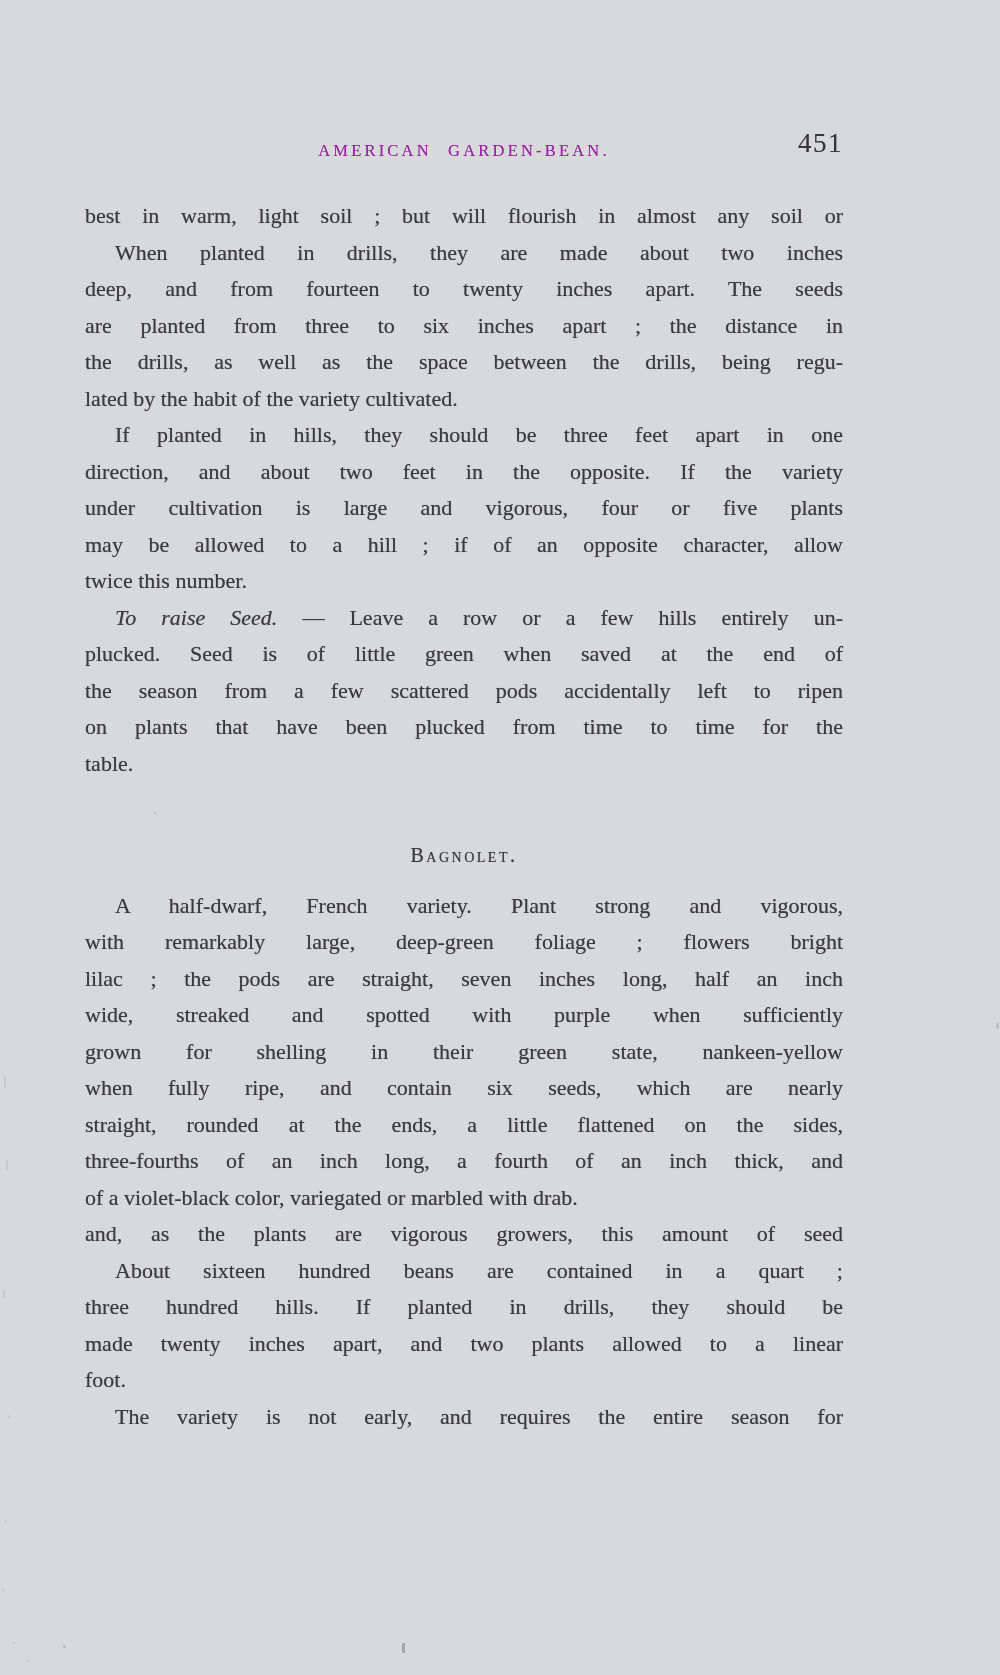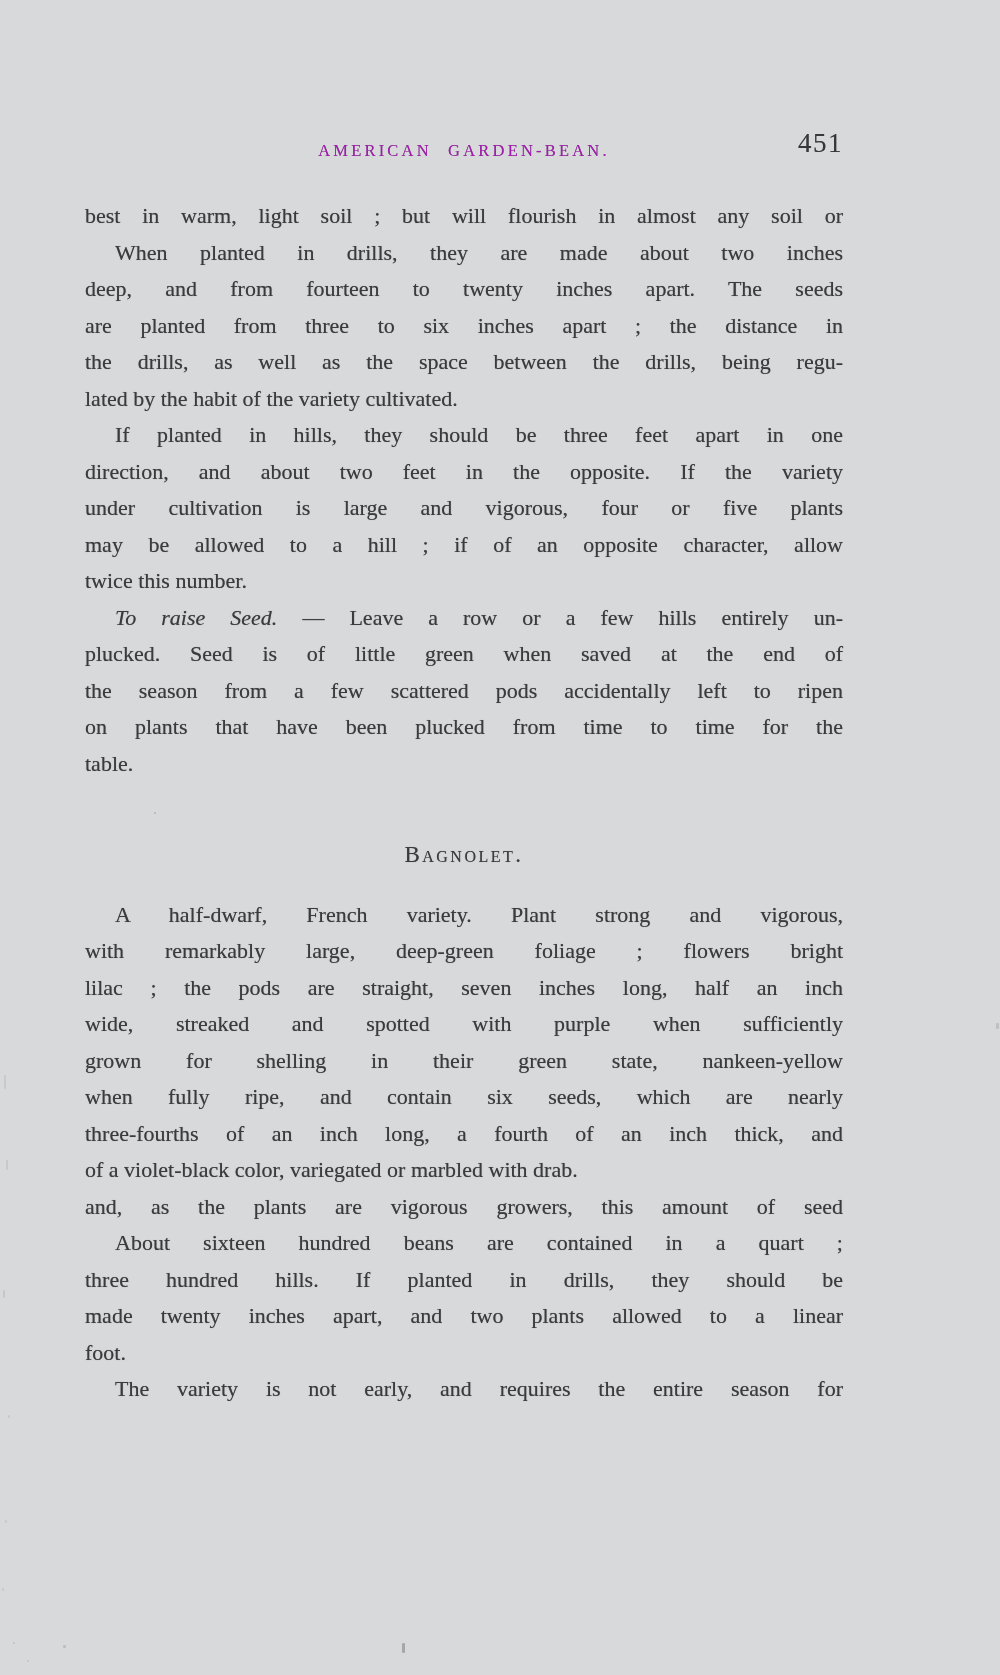--- a/index.html
+++ b/index.html
@@ -58,24 +58,24 @@
   }
   .ind {
     text-indent: 30px;
   }
   .it {
     font-style: italic;
   }
   .heading {
     height: 36.5px;
     margin-top: 55px;
-    margin-bottom: 23px;
+    margin-bottom: 14px;
     text-align: center;
     font-variant: small-caps;
-    font-size: 23px;
+    font-size: 20px;
     letter-spacing: 2.5px;
     line-height: 36.5px;
   }
   .spk {
     position: absolute;
     border-radius: 1px;
   }
 </style>
 </head>
 <body>
@@ -108,20 +108,21 @@
     <div class="line">table.</div>
 
     <div class="heading">Bagnolet.</div>
 
     <div class="line j ind">A half-dwarf, French variety.  Plant strong and vigorous,</div>
     <div class="line j">with remarkably large, deep-green foliage ; flowers bright</div>
     <div class="line j">lilac ; the pods are straight, seven inches long, half an inch</div>
     <div class="line j">wide, streaked and spotted with purple when sufficiently</div>
     <div class="line j">grown for shelling in their green state, nankeen-yellow</div>
     <div class="line j">when fully ripe, and contain six seeds, which are nearly</div>
+    <div class="line j">straight, rounded at the ends, a little flattened on the sides,</div>
     <div class="line j">three-fourths of an inch long, a fourth of an inch thick, and</div>
     <div class="line">of a violet-black color, variegated or marbled with drab.</div>
 
     <div class="line j">and, as the plants are vigorous growers, this amount of seed</div>
     <div class="line j ind">About sixteen hundred beans are contained in a quart ;</div>
     <div class="line j">three hundred hills.  If planted in drills, they should be</div>
     <div class="line j">made twenty inches apart, and two plants allowed to a linear</div>
     <div class="line">foot.</div>
 
     <div class="line j ind">The variety is not early, and requires the entire season for</div>

